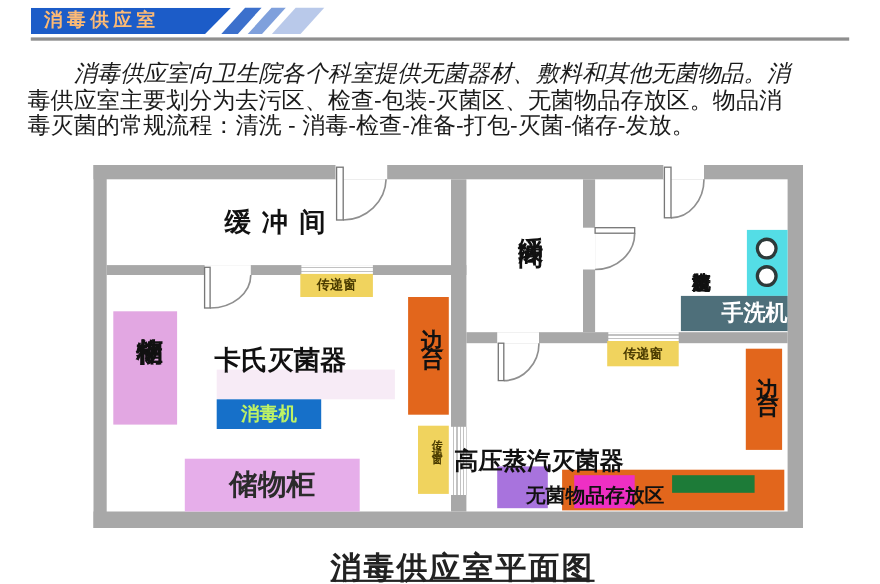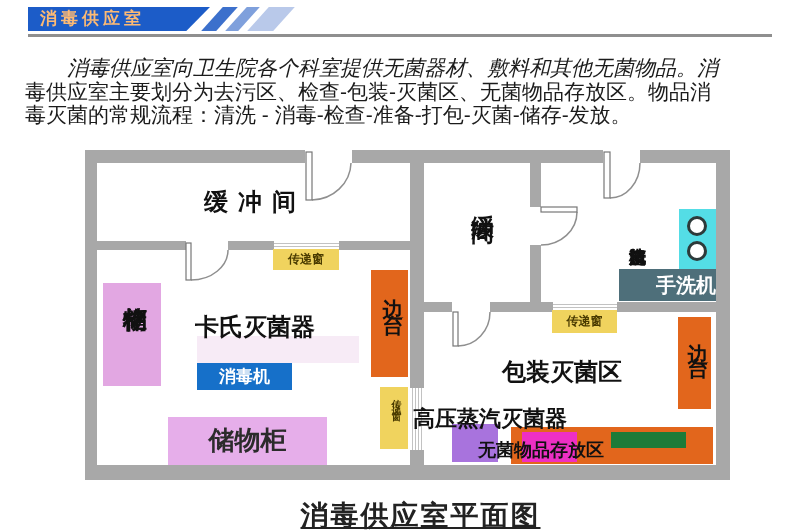--- a/index.html
+++ b/index.html
@@ -90,27 +90,26 @@
         <rect x="519" y="2" width="6" height="46"></rect>
         <rect x="101" y="93" width="5" height="37"></rect>
         <rect x="456" y="57" width="36" height="5"></rect>
         <rect x="368" y="162" width="5" height="34"></rect>
       </g>
     </svg>
 
     <div class="lbl ctr" style="left:90px;top:36px;width:160px;font-size:24px;letter-spacing:10px;">缓冲间</div>
     <div class="lbl vt" style="left:382px;top:46px;font-size:23px;letter-spacing:3px;">缓冲间</div>
     <div class="lbl ctr" style="left:70px;top:161px;width:200px;font-size:24px;">卡氏灭菌器</div>
-    <div class="lbl ctr" style="left:377px;top:206px;width:200px;font-size:24px;">包装灭菌区</div>
 
     <div class="box" style="left: 18px; top: 133px; width: 58px; height: 103px; z-index: 2; background-color: rgb(226, 167, 226);">
       <div class="lbl vt" style="left:16px;top:6px;font-size:24px;">储物柜</div>
     </div>
     <div class="box" style="left: 112px; top: 186px; width: 162px; height: 27px; z-index: 1; background-color: rgb(247, 235, 246);"></div>
-    <div class="box ctr" style="left: 112px; top: 213px; width: 95px; height: 27px; z-index: 2; color: #ffffff; font-weight: bold; font-size: 17px; line-height: 27px; background-color: rgb(22, 112, 201);">
+    <div class="box ctr" style="left: 112px; top: 213px; width: 95px; height: 27px; z-index: 2; color: #bef264; font-weight: bold; font-size: 17px; line-height: 27px; background-color: rgb(22, 112, 201);">
       <span>消毒机</span>
     </div>
     <div class="box ctr" style="left: 83px; top: 267px; width: 159px; height: 48px; z-index: 2; font-size: 26px; font-weight: bold; color: rgb(43, 43, 43); line-height: 48px; background-color: rgb(230, 174, 234);">
       <span>储物柜</span>
     </div>
     <div class="box" style="left: 286px; top: 120px; width: 37px; height: 107px; z-index: 2; background-color: rgb(226, 102, 28);">
       <div class="lbl vt" style="left:8px;top:12px;font-size:21px;letter-spacing:16px;">边台</div>
     </div>
     <div class="box ctr" style="left: 188px; top: 99px; width: 66px; height: 21px; z-index: 2; font-size: 12px; font-weight: bold; color: rgb(74, 59, 0); line-height: 21px; background-color: rgb(240, 211, 94);">
       <span>传递窗</span>

